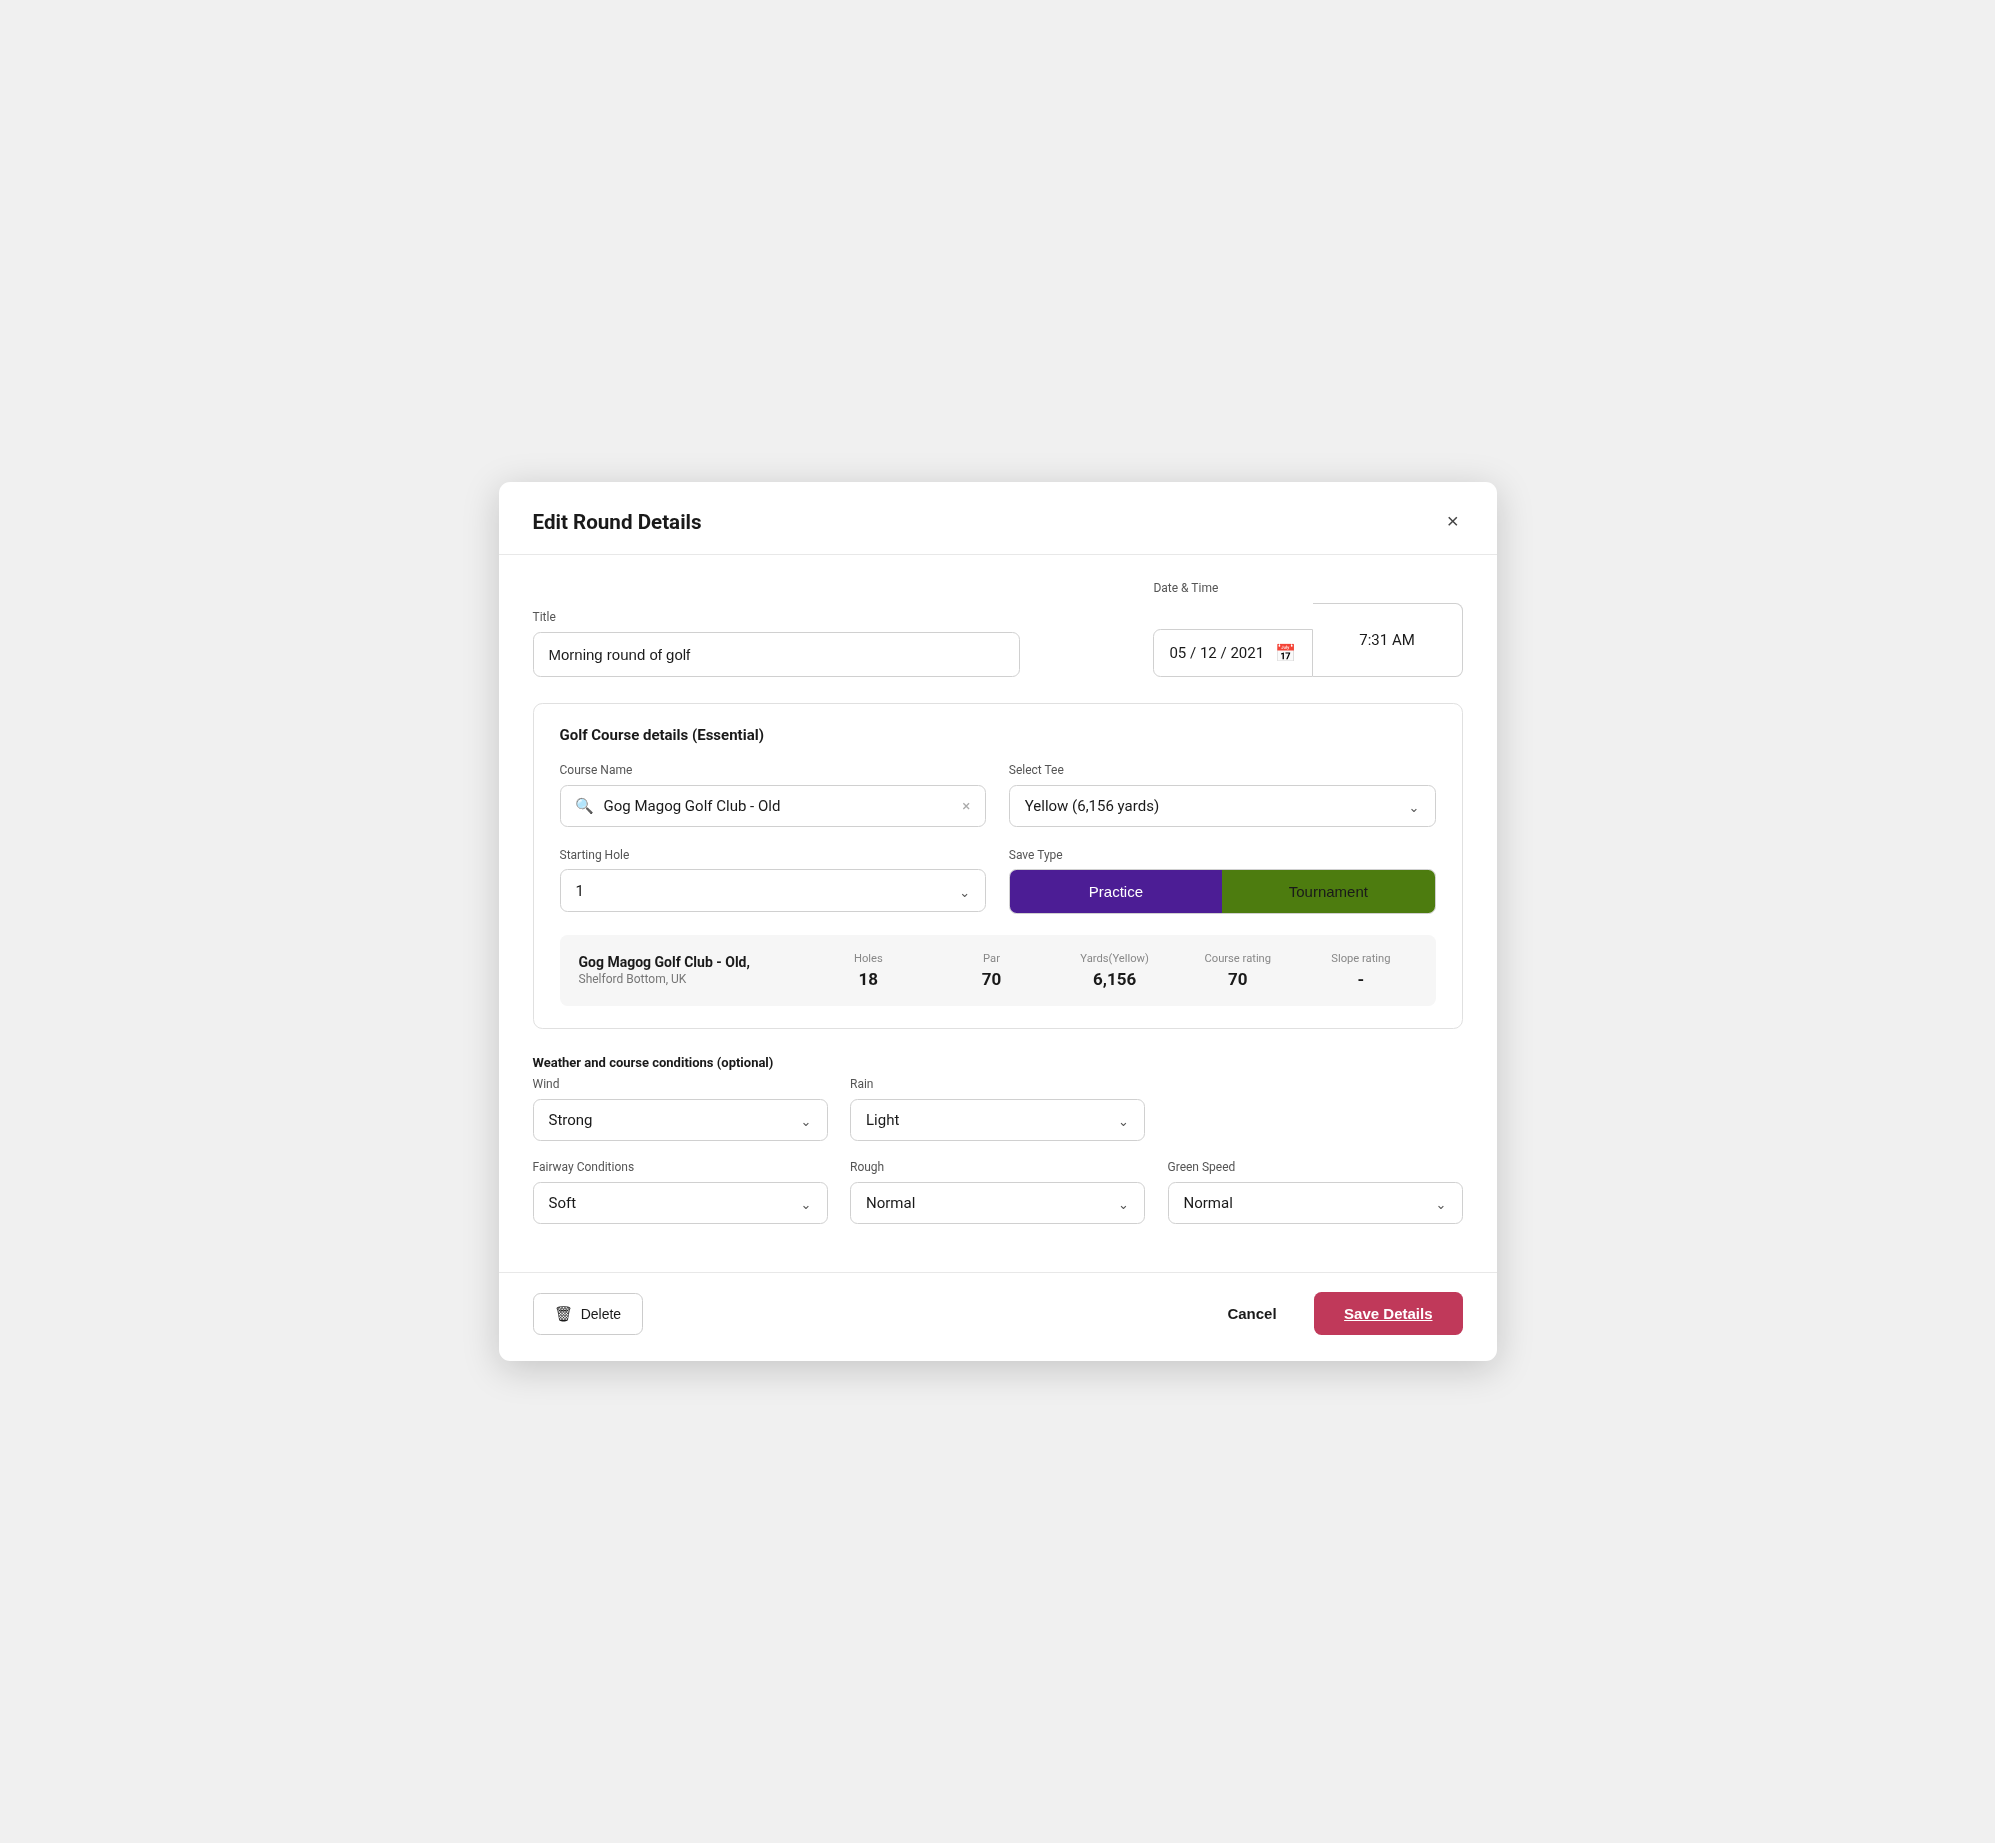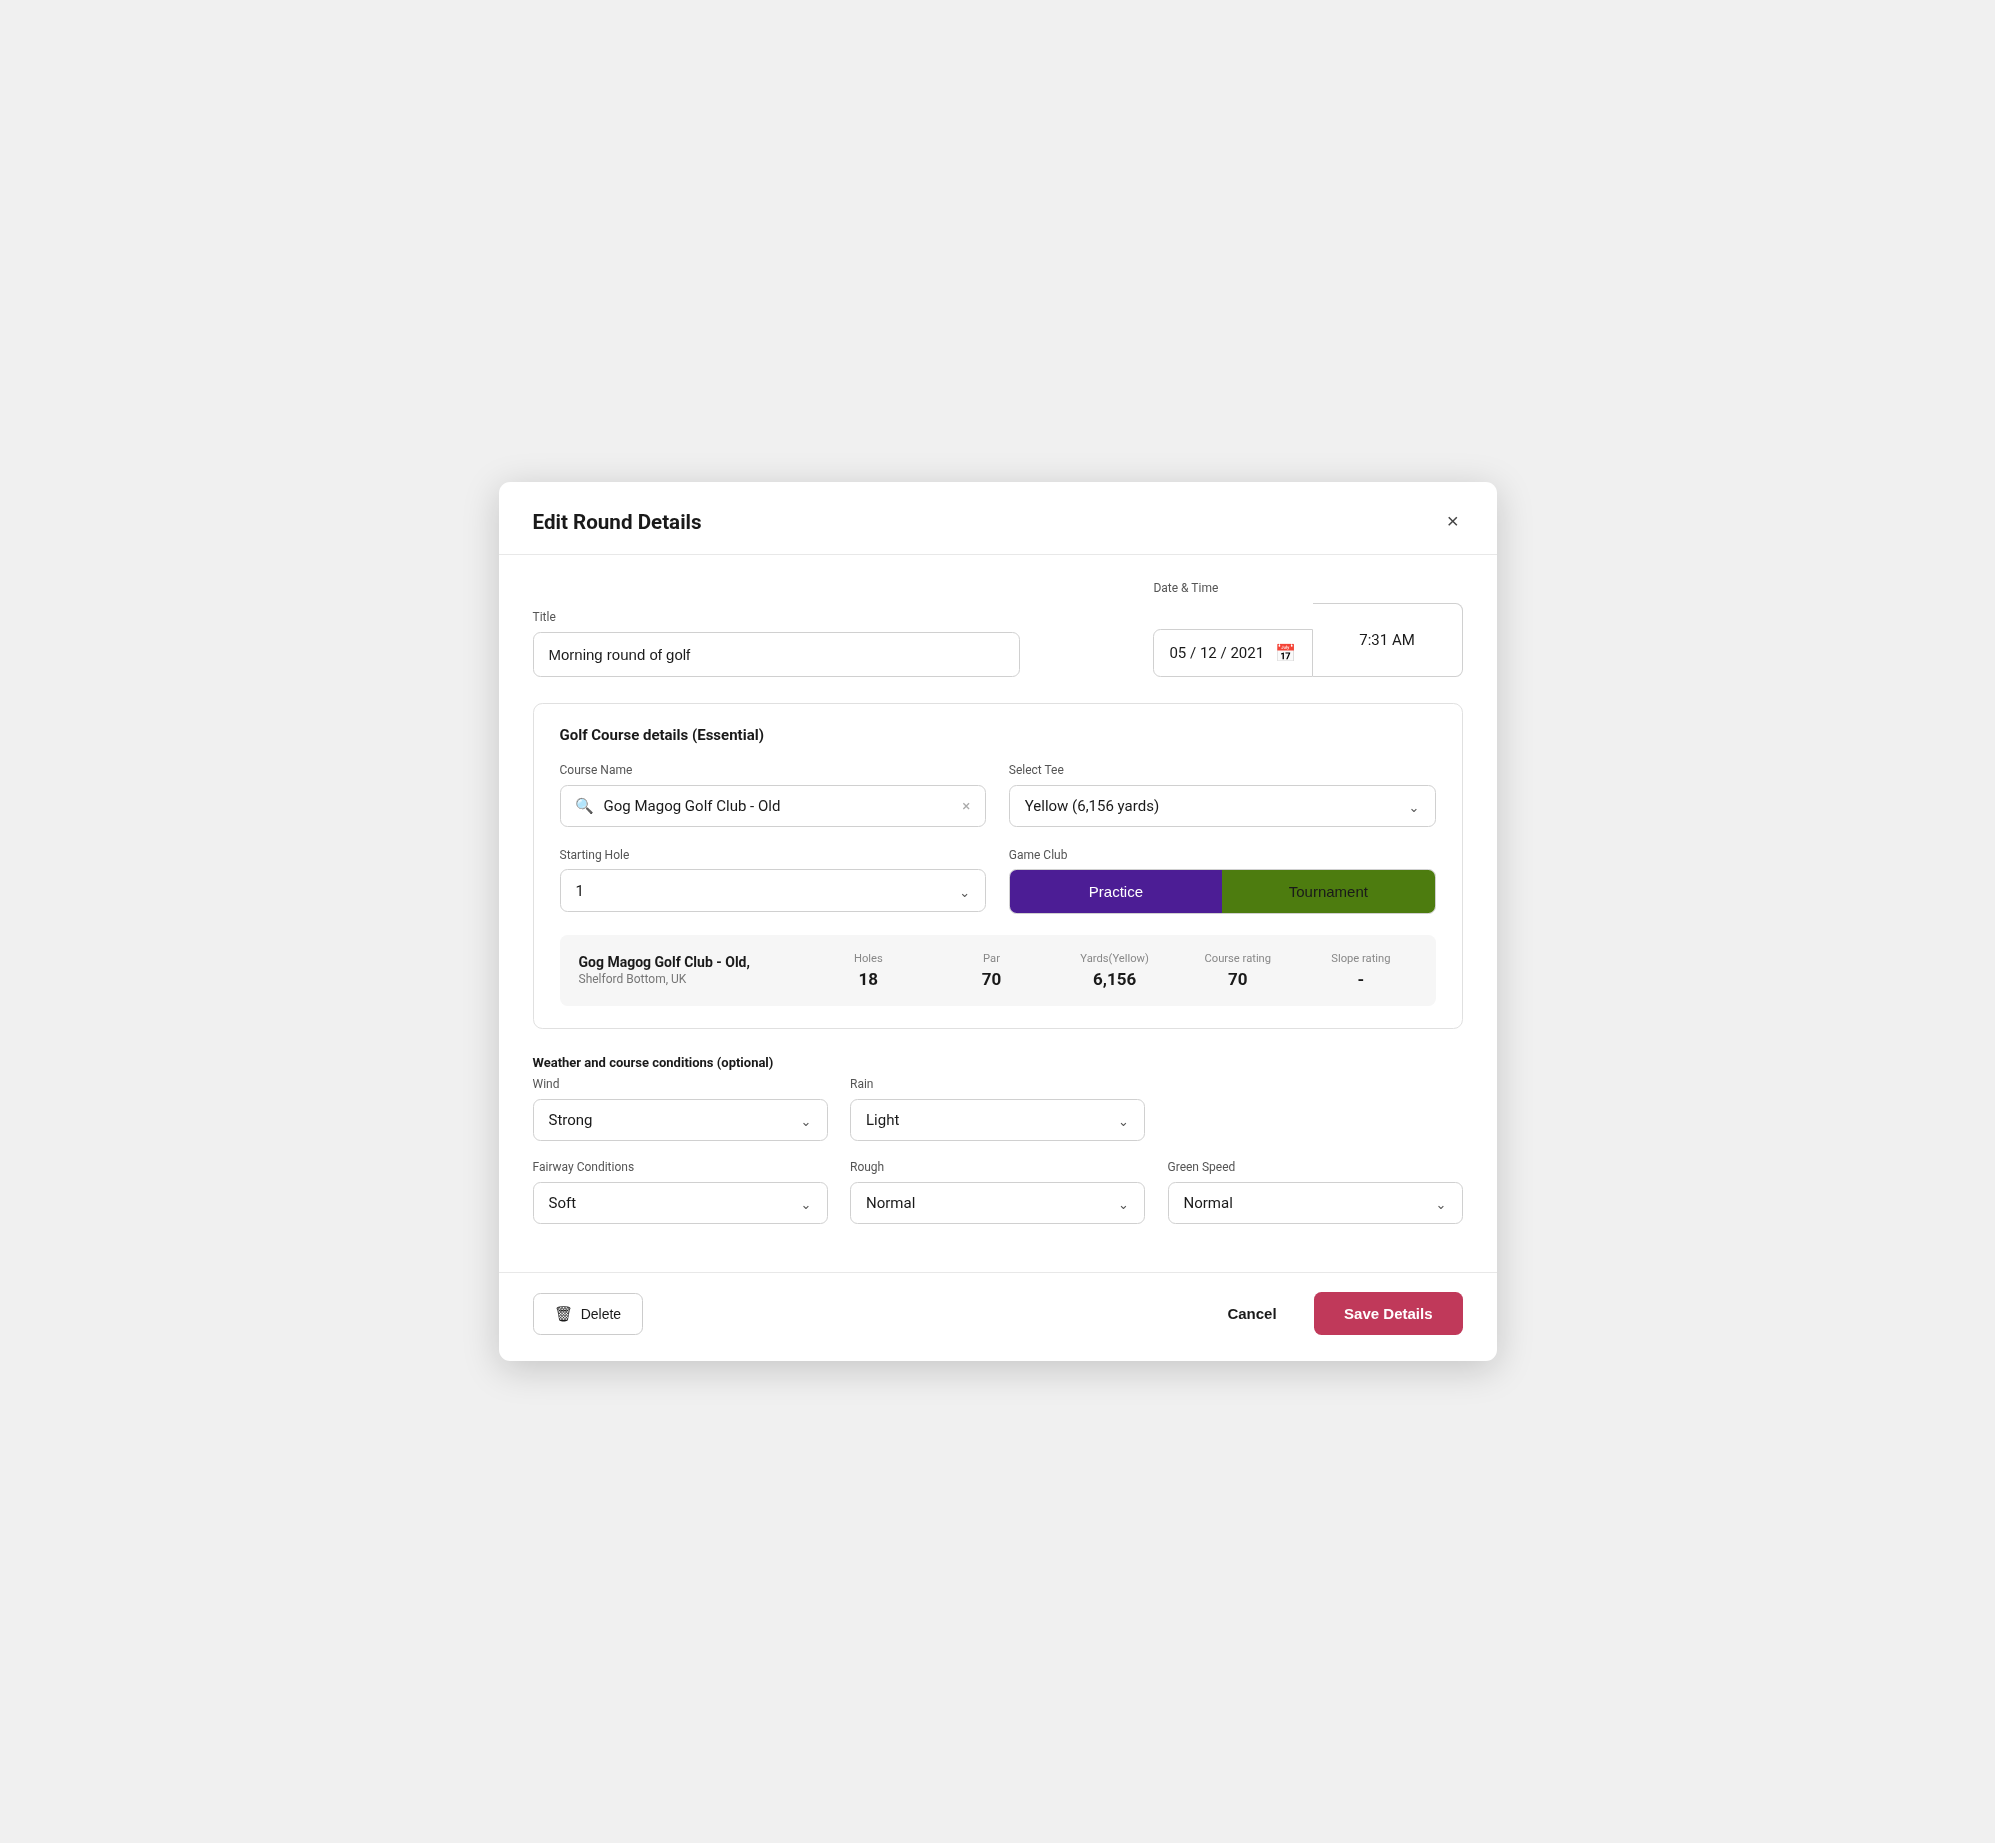--- a/index.html
+++ b/index.html
@@ -293,20 +293,21 @@
     }
     .save-btn {
       background: #c0395a;
       color: #fff;
       border: none;
       border-radius: 7.5px;
       padding: 13px 30px;
       font-size: 15px;
       font-weight: 600;
       cursor: pointer;
+      text-decoration: underline;
     }
     .trash-icon {
       font-size: 15px;
     }
   </style>
 </head>
 <body>
 
 <div class="modal">
 
@@ -359,21 +360,21 @@
 
       <div class="two-col">
         <div class="col-left field-group">
           <span class="field-label">Starting Hole</span>
           <div class="select-wrap">
             <span class="select-text">1</span>
             <span class="chevron-icon">⌄</span>
           </div>
         </div>
         <div class="col-right field-group">
-          <span class="field-label">Game Club</span>
+          <span class="field-label">Save Type</span>
           <div class="game-type-toggle">
             <button class="toggle-btn active">Practice</button>
             <button class="toggle-btn inactive">Tournament</button>
           </div>
         </div>
       </div>
 
       <div class="course-info-row">
         <div class="course-info-name">
           <div class="name-bold">Gog Magog Golf Club - Old,</div>

